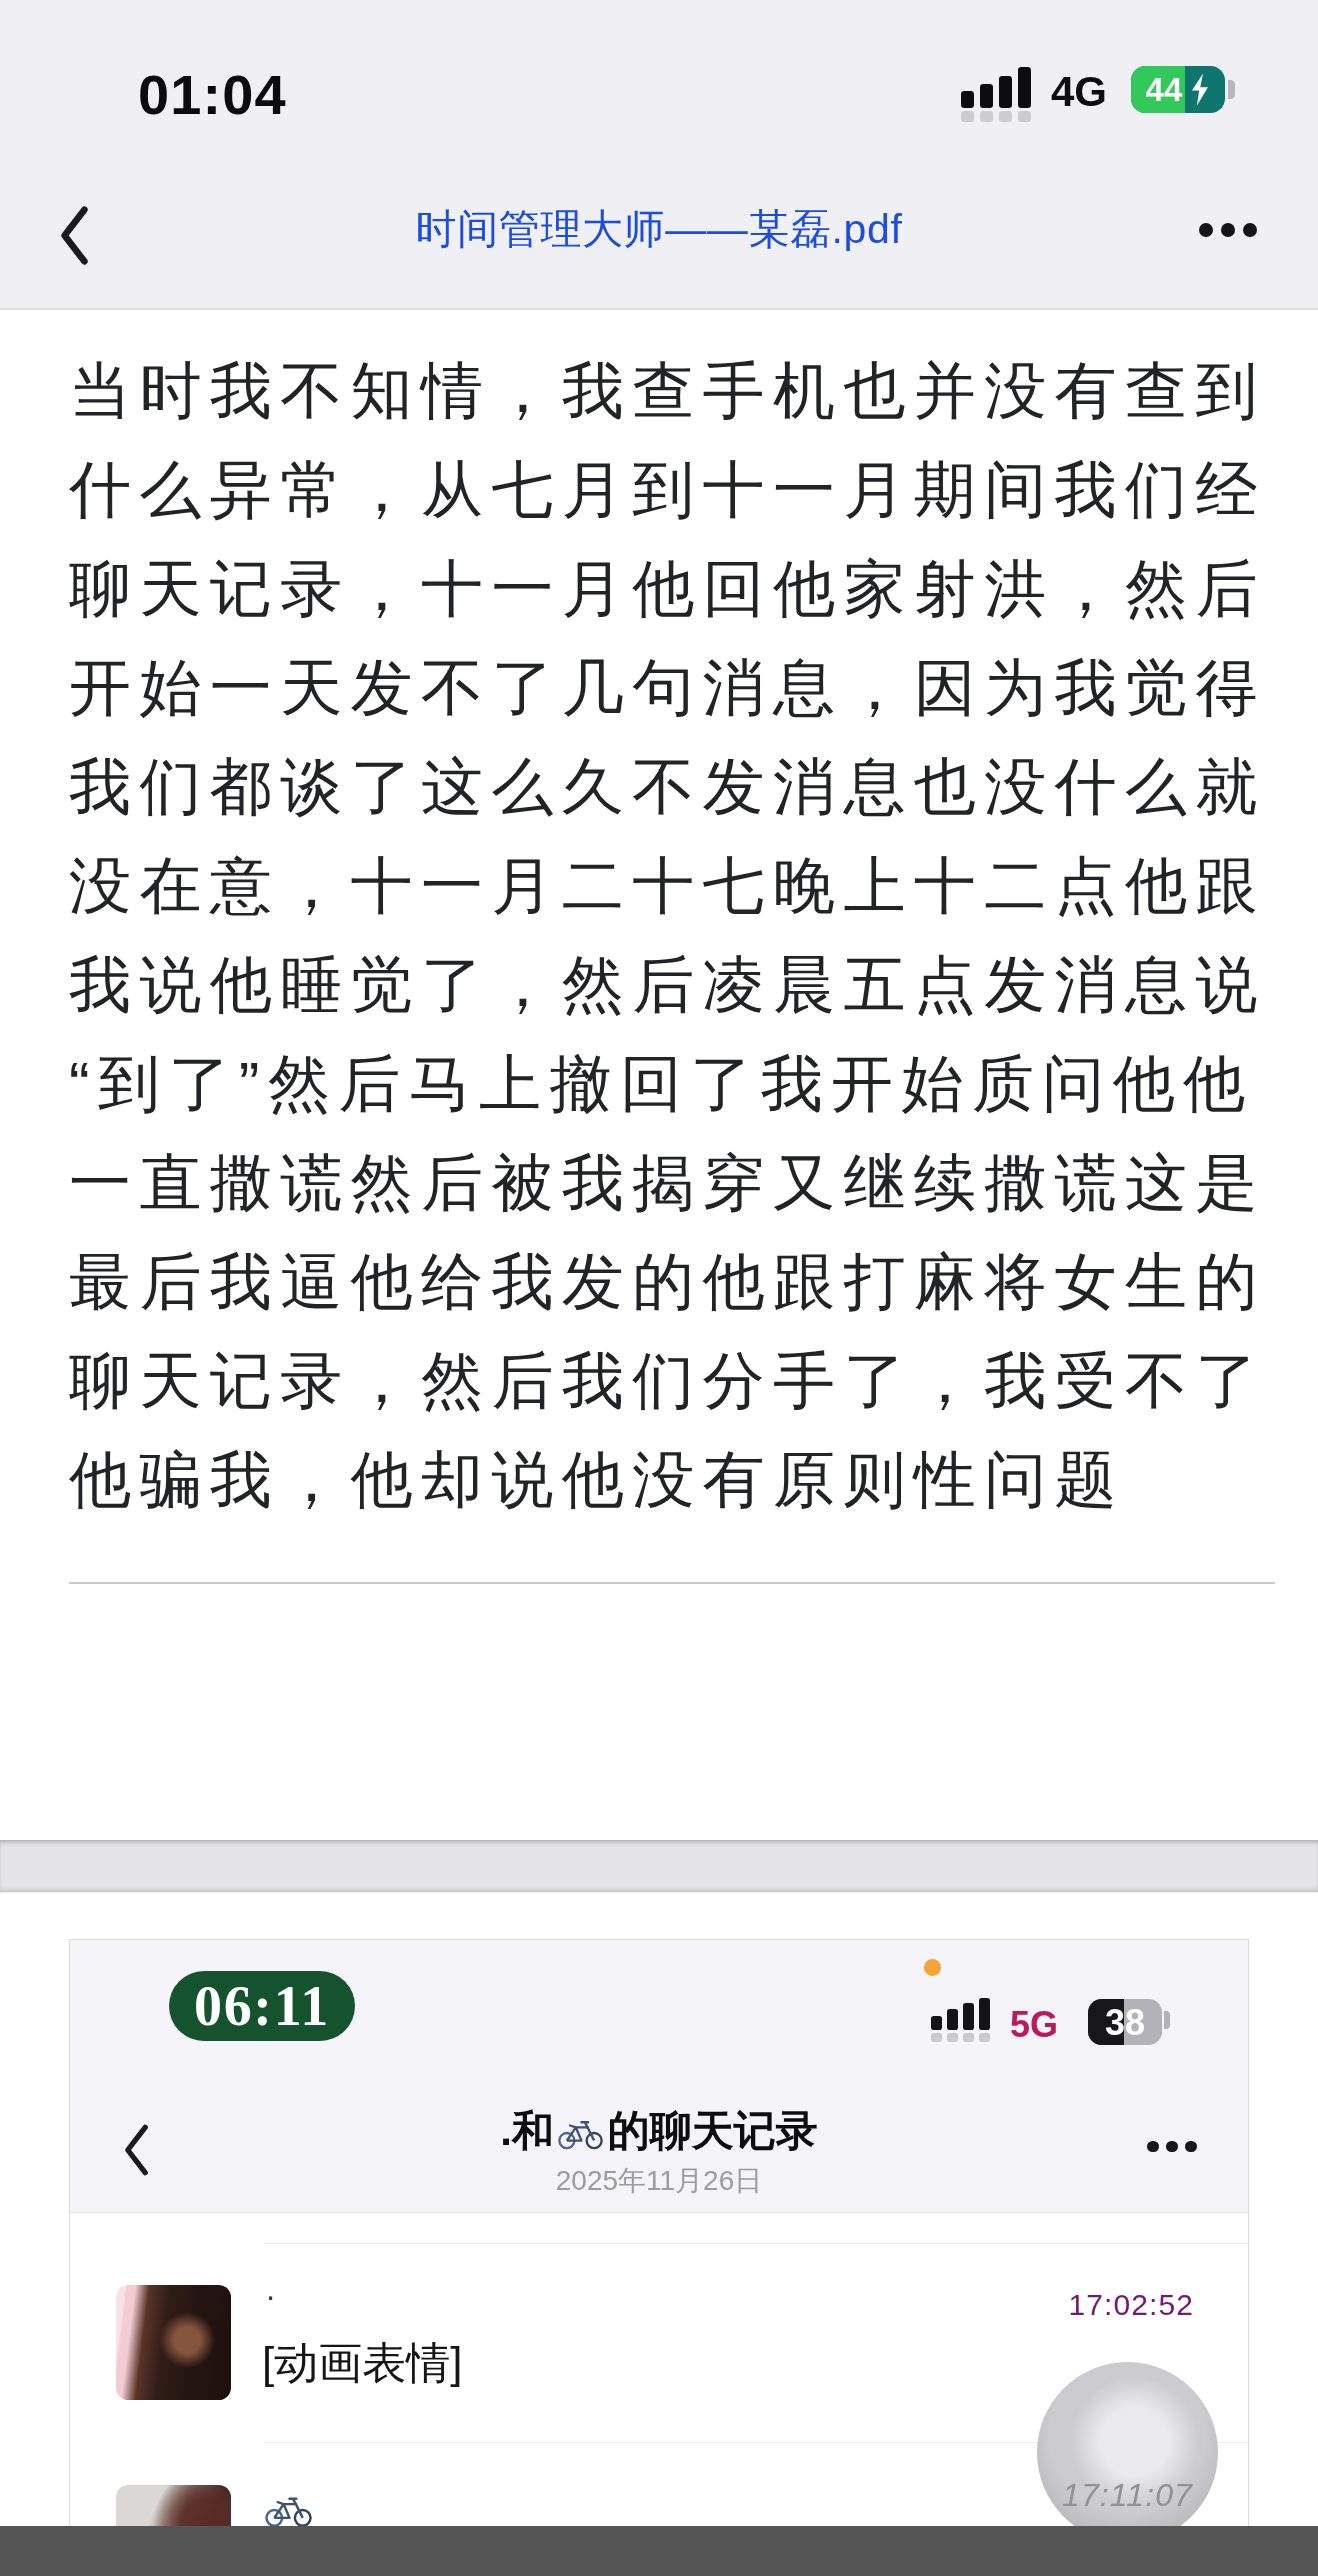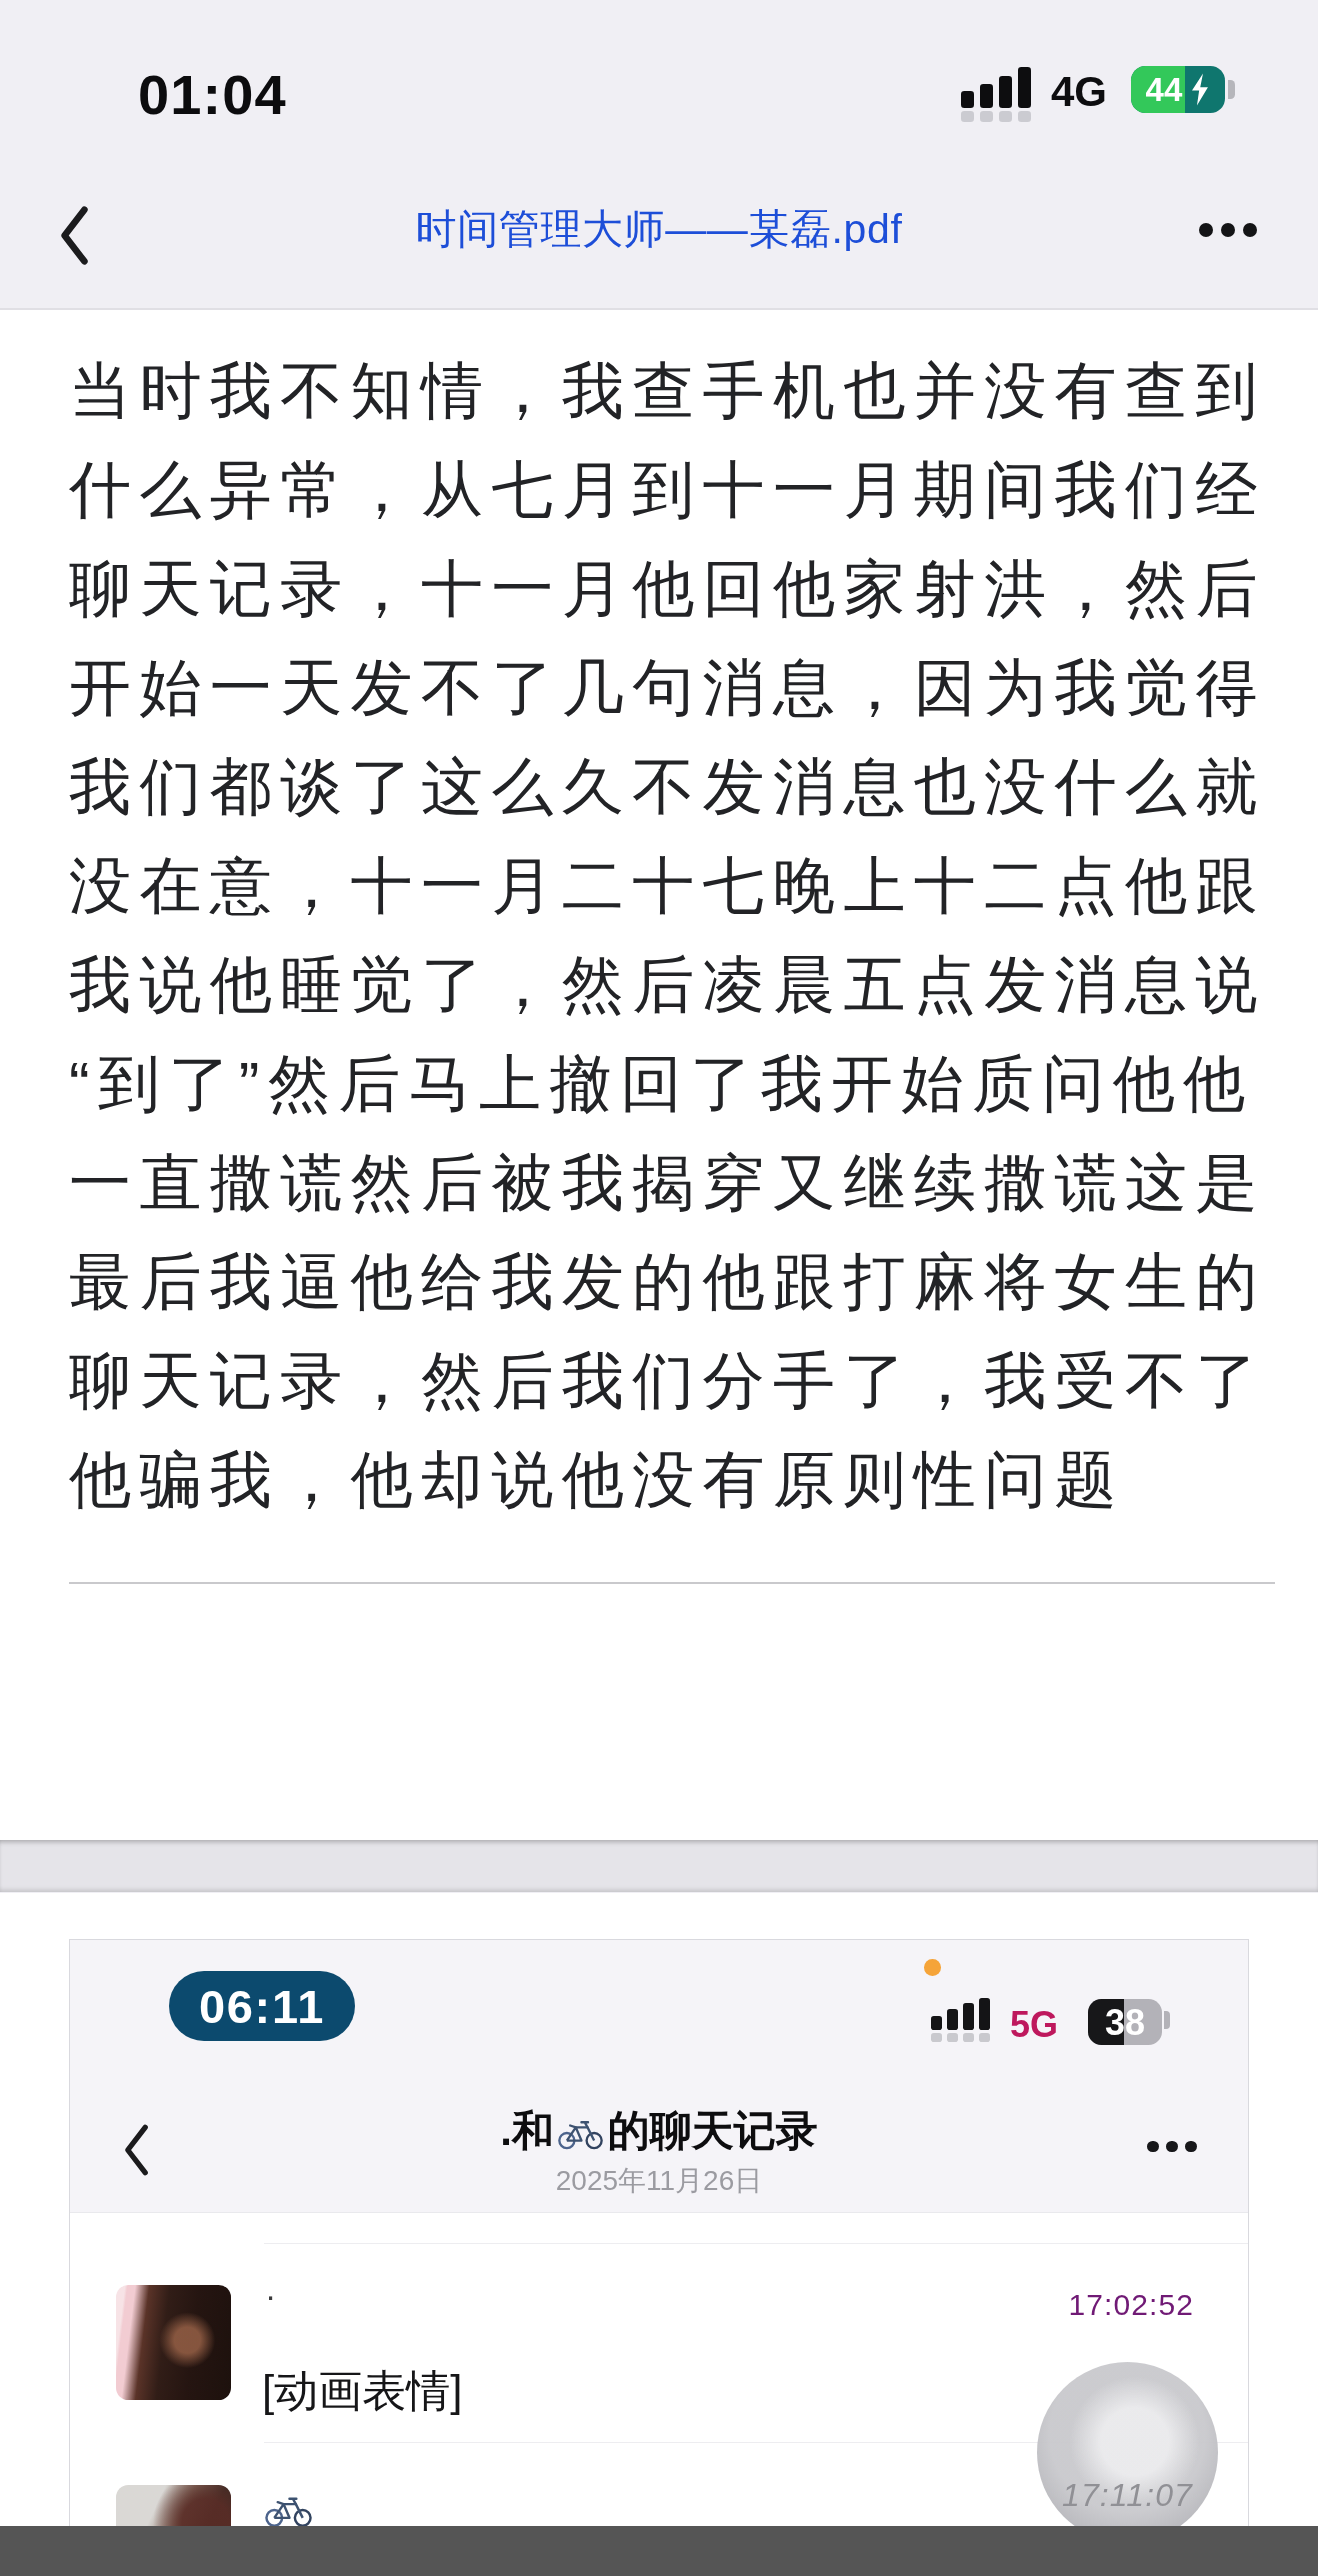--- a/index.html
+++ b/index.html
@@ -43,22 +43,22 @@
   .pdf-divider{position:absolute;left:0px;top:1241px;width:1206px;height:1.7px;background:#c9c9cc;}
 
   
   .gap{left:0;top:1840px;width:1318px;height:52px;background:#e5e4e9;
        box-shadow:inset 0 4.5px 5px -2.8px rgba(0,0,0,.28), inset 0 -4.5px 5px -2.8px rgba(0,0,0,.16);}
   .page2{left:0;top:1893px;width:1318px;height:683px;background:#ffffff;}
 
   
   .shot{left:69px;top:1939px;width:1180px;height:669px;background:#fff;border:1.1px solid #d9d9de;box-sizing:border-box;overflow:hidden;}
   .in-header{position:absolute;left:0;top:0;width:100%;height:272px;background:#f5f4f8;border-bottom:1.1px solid #e9e9ed;}
-  .pill{position:absolute;left:99px;top:31px;width:186px;height:70px;border-radius:36px;background:#0c4a6e;
-        display:flex;align-items:center;justify-content:center;font-size:47px;font-weight:700;color:#fff;letter-spacing:1.7px;}
+  .pill{position:absolute;left:99px;top:31px;width:186px;height:70px;border-radius:36px;background:#14532d;
+        display:flex;align-items:center;justify-content:center;font-size:56px;font-weight:700;color:#fff;letter-spacing:1.7px;font-family:Liberation Serif, serif;}
   .mic-dot{position:absolute;left:854px;top:19px;width:16.7px;height:16.7px;border-radius:50%;background:#f5a439;}
   .in-sig{position:absolute;left:861px;top:58px;width:62px;}
   .in-sig .bars{display:flex;align-items:flex-end;gap:5px;height:32px;}
   .in-sig .bars i{display:block;width:11px;background:#141416;border-radius:2.8px;}
   .in-sig .bars i:nth-child(1){height:14.5px;}
   .in-sig .bars i:nth-child(2){height:20.6px;}
   .in-sig .bars i:nth-child(3){height:27px;}
   .in-sig .bars i:nth-child(4){height:32px;}
   .in-sig .dim{display:flex;gap:5px;margin-top:2.8px;}
   .in-sig .dim i{display:block;width:11px;height:9.5px;background:#c9c9ce;border-radius:2.8px;}
@@ -80,21 +80,21 @@
        background:
         radial-gradient(circle at 62% 48%, rgba(150,96,70,.85) 0 14%, rgba(0,0,0,0) 30%),
         linear-gradient(97deg,#f7e3e6 0 7%,#f2ccd2 9% 15%,#5a3328 26%,#311d17 42%,#251511 65%,#1d110d 100%);}
   .av2{top:545px;height:134px;
        background:
         radial-gradient(circle at 52% 58%, rgba(201,162,141,.95) 0 18%, rgba(0,0,0,0) 34%),
         radial-gradient(circle at 78% 28%, rgba(90,44,38,.9) 0 18%, rgba(0,0,0,0) 40%),
         linear-gradient(115deg,#dad8d5 0 28%,#8a7568 45%,#3a2c26 62%,#241a16 100%);}
   .c1-name{position:absolute;left:196px;top:312px;font-size:33px;line-height:73px;color:#3a3a3c;}
   .c1-time{position:absolute;right:54px;top:348px;font-size:30px;letter-spacing:1.1px;color:#701a75;}
-  .c1-msg{position:absolute;left:192px;top:394px;font-size:44px;color:#161618;margin-top:28px;}
+  .c1-msg{position:absolute;left:192px;top:394px;font-size:44px;color:#161618;}
   .c2-bike{position:absolute;left:194px;top:553px;}
   .c2-msg{position:absolute;left:192px;top:601px;font-size:44px;color:#161618;}
 
   .wm{position:absolute;left:967px;top:422px;width:181px;height:181px;border-radius:50%;
       background:
         radial-gradient(circle at 54% 44%, rgba(236,236,238,.95) 0 24%, rgba(0,0,0,0) 46%),
         radial-gradient(circle at 50% 40%, rgba(199,199,203,.92) 0 55%, rgba(178,178,183,.92) 78%, rgba(168,168,173,.9) 100%); font-style: italic;}
   .wm span{position:absolute;left:0;bottom:29px;width:100%;text-align:center;font-size:32px;letter-spacing:1.1px;color:#909095;}
   .emoji-sliver{position:absolute;left:1103px;top:628px;width:32px;height:32px;border-radius:50%;background:#f6c64a;}
 </style>

